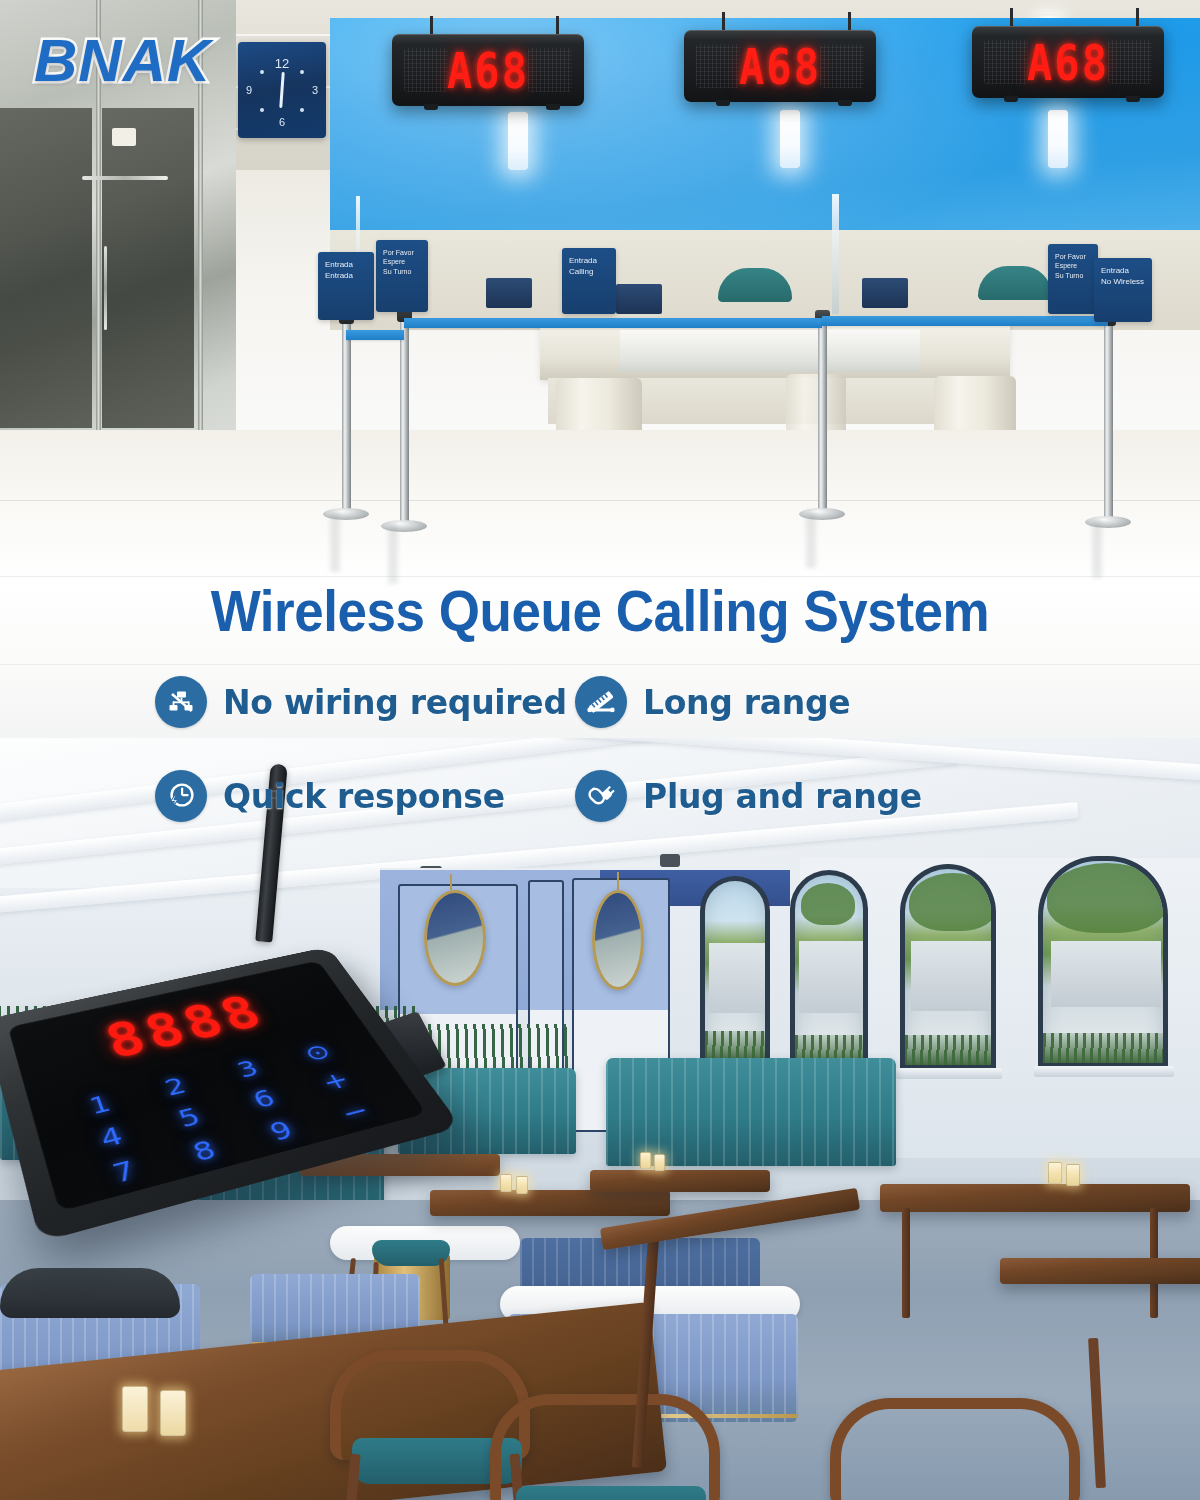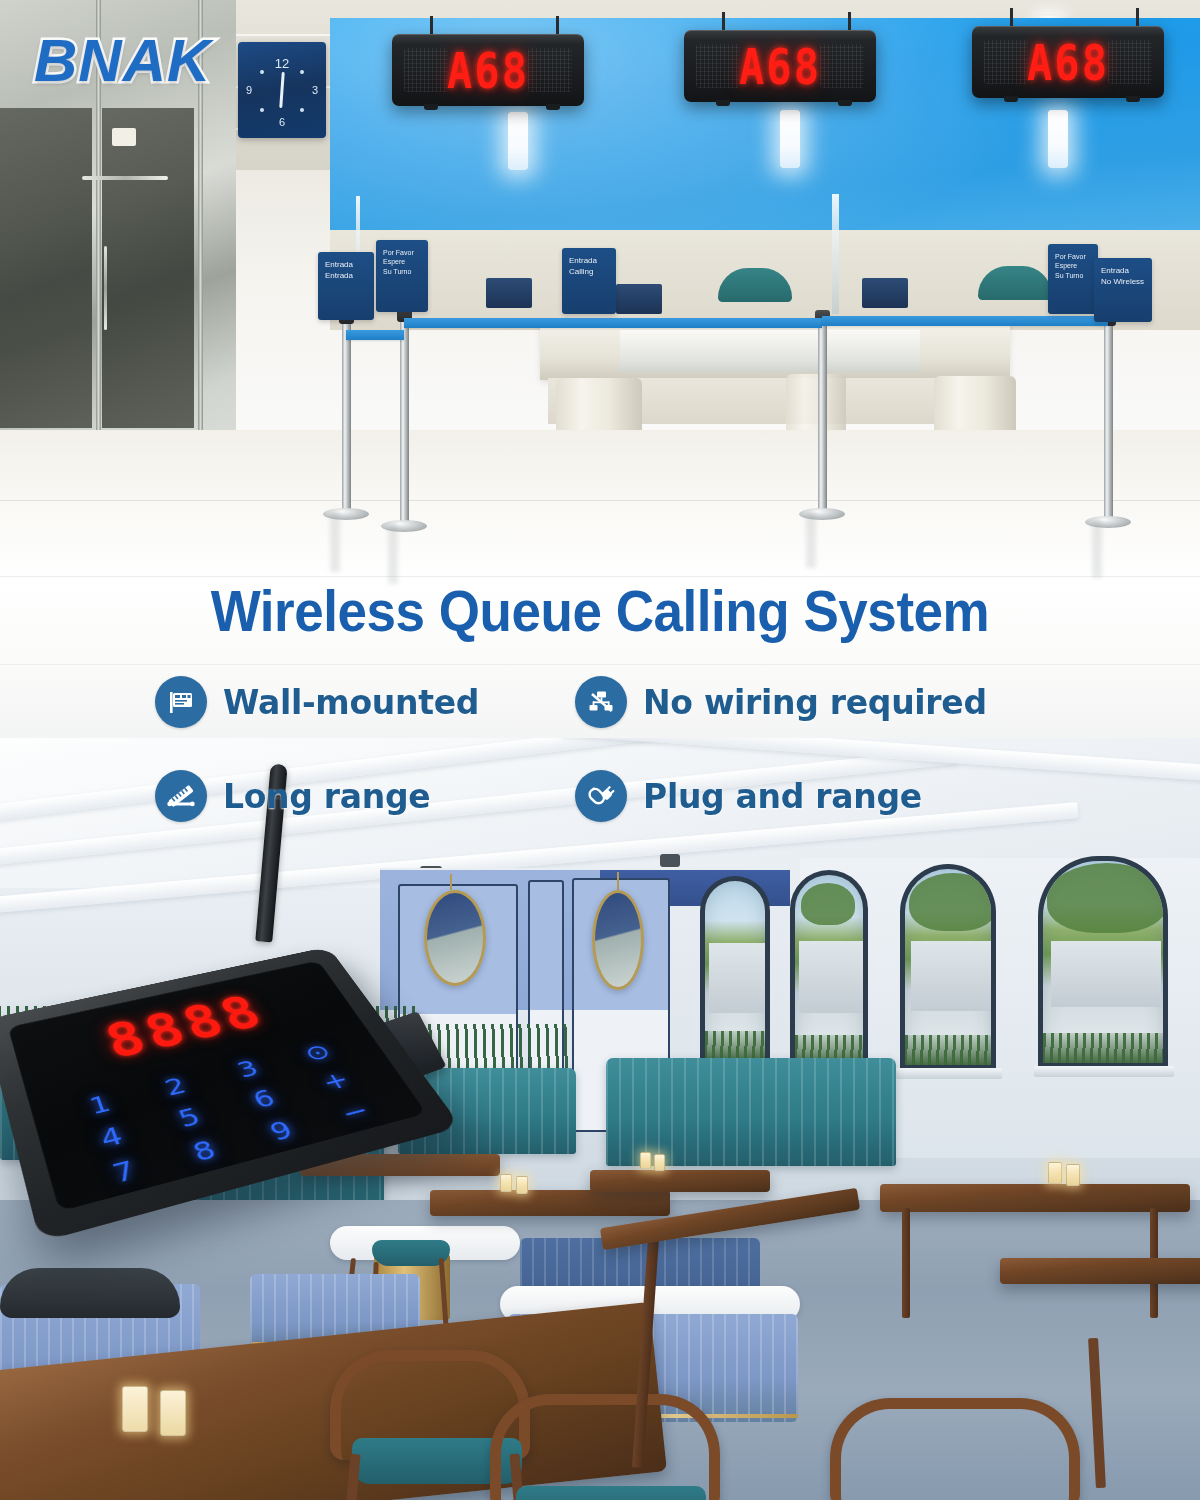--- a/index.html
+++ b/index.html
@@ -741,34 +741,20 @@
           <span class="dev-key">◉</span>
         </div>
       </div>
     </div>
   </div>
 
   <div class="headline">Wireless Queue Calling System</div>
 
   <div class="features">
 
-    <div class="feature">
-      <span class="f-icon">
-        <svg width="30" height="30" viewBox="0 0 30 30" aria-hidden="true">
-          <rect x="4" y="5" width="2.6" height="21" fill="#fff"></rect>
-          <rect x="7" y="6" width="19" height="14" rx="1.5" fill="#fff"></rect>
-          <rect x="9" y="8" width="5" height="3" fill="#2b6ca3"></rect>
-          <rect x="16" y="8" width="4" height="3" fill="#2b6ca3"></rect>
-          <rect x="21.5" y="8" width="3" height="3" fill="#2b6ca3"></rect>
-          <rect x="9" y="13" width="12" height="1.6" fill="#2b6ca3"></rect>
-          <rect x="9" y="16" width="9" height="1.6" fill="#2b6ca3"></rect>
-        </svg>
-      </span>
-      <span class="f-label">Wall-mounted</span>
-    </div>
 
 
     <div class="feature">
       <span class="f-icon">
         <svg width="30" height="30" viewBox="0 0 30 30" aria-hidden="true">
           <rect x="11" y="4.5" width="9" height="6" rx="1" fill="#fff"></rect>
           <rect x="3.5" y="18" width="8" height="5.6" rx="1" fill="#fff"></rect>
           <rect x="18.5" y="18" width="8" height="5.6" rx="1" fill="#fff"></rect>
           <rect x="14.6" y="10.5" width="1.8" height="4" fill="#fff"></rect>
           <rect x="7" y="14.4" width="16" height="1.8" fill="#fff"></rect>
@@ -792,20 +778,31 @@
             <rect x="23" y="12" width="1.6" height="4.4" fill="#2b6ca3"></rect>
           </g>
           <rect x="3" y="22.4" width="26" height="3" rx="1.5" fill="#fff"></rect>
           <circle cx="4.6" cy="23.9" r="2.3" fill="#fff"></circle>
           <circle cx="27.4" cy="23.9" r="2.3" fill="#fff"></circle>
         </svg>
       </span>
       <span class="f-label">Long range</span>
     </div>
 
+    <div class="feature">
+      <span class="f-icon">
+        <svg width="32" height="32" viewBox="0 0 32 32" aria-hidden="true">
+          <circle cx="17" cy="15" r="10.4" fill="none" stroke="#fff" stroke-width="2.4"></circle>
+          <rect x="16" y="7.6" width="2.2" height="8" rx="1" fill="#fff"></rect>
+          <rect x="17" y="14" width="6.6" height="2.2" rx="1" fill="#fff"></rect>
+          <path d="M10.6 14 L5.4 21.6 L9.2 21.6 L7.4 27.6 L13 19.6 L9.2 19.6 L11.6 14 Z" fill="#fff" stroke="#2b6ca3" stroke-width="1.1"></path>
+        </svg>
+      </span>
+      <span class="f-label">Quick response</span>
+    </div>
 
     <div class="feature">
       <span class="f-icon">
         <svg width="30" height="30" viewBox="0 0 30 30" aria-hidden="true">
           <path d="M13 9.5 a5.5 5.5 0 0 0 -7.8 7.8 l3.4 3.4 a5.5 5.5 0 0 0 7.8 -7.8 Z" fill="none" stroke="#fff" stroke-width="2.4"></path>
           <rect x="16.4" y="9.2" width="8.6" height="8.6" rx="2" fill="#fff" transform="rotate(45 20.7 13.5)"></rect>
           <rect x="21.4" y="4.6" width="2.1" height="5.4" rx="1" fill="#fff" transform="rotate(45 22.4 7.3)"></rect>
           <rect x="25.2" y="8.4" width="2.1" height="5.4" rx="1" fill="#fff" transform="rotate(45 26.2 11.1)"></rect>
           <rect x="6" y="6" width="2" height="4.6" rx="1" fill="#fff" transform="rotate(45 7 8.3)"></rect>
         </svg>

